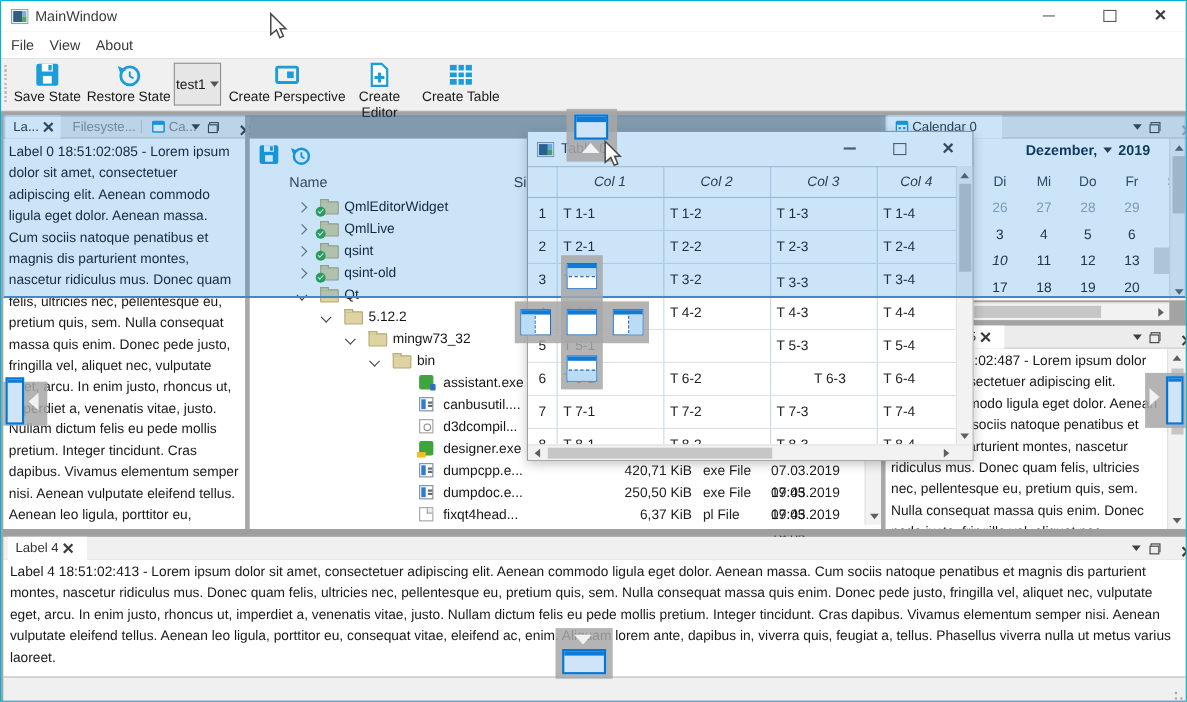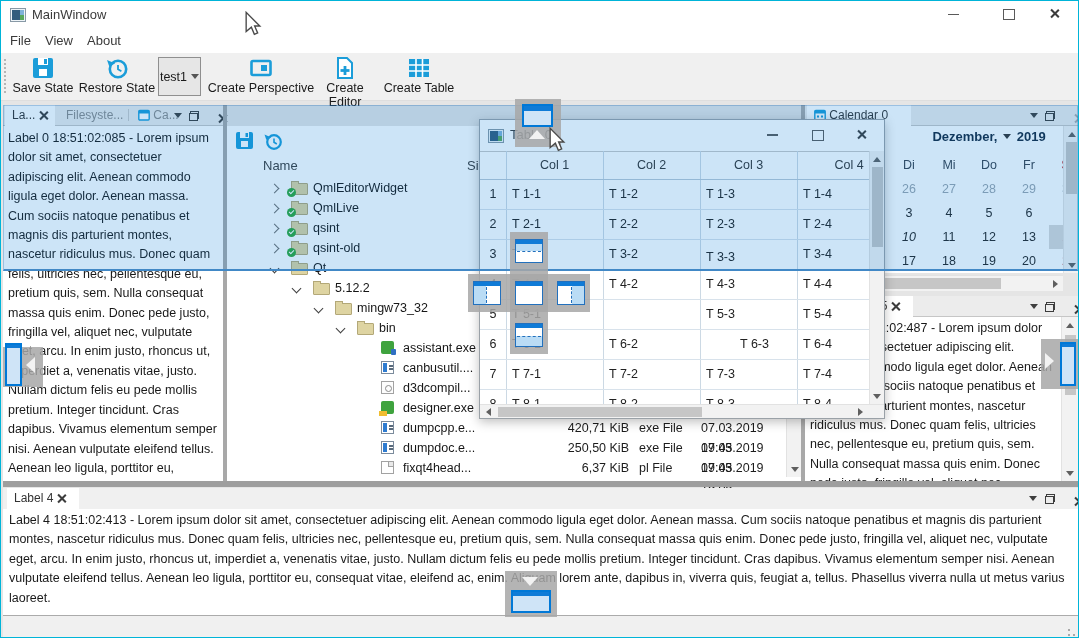--- a/index.html
+++ b/index.html
@@ -1,16 +1,16 @@
 <!DOCTYPE html>
 <html><head>
 <meta charset="utf-8">
 <style>
   html,body{margin:0;padding:0;background:#cfcfcf;font-family:"Liberation Sans",sans-serif;}
-  #win{position:relative;width:1079px;height:638px;background:#e5e5e5;border:1px solid #00b4d8;
+  #win{position:relative;width:1079px;height:638px;background:#a3a3a3;border:1px solid #00b4d8;
        box-sizing:border-box;overflow:hidden;font-size:12.5px;color:#222;}
   .abs{position:absolute;}
   .nw{white-space:nowrap;}
   
   .titlebar{left:0;top:0;width:100%;height:28px;background:#fff;}
   .wtitle{left:31px;top:0;line-height:28px;font-size:13px;color:#3a3a3a;}
   .wbtn{top:0;width:45px;height:27px;display:flex;align-items:center;justify-content:center;}
   .minbar{width:11px;height:1.5px;background:#5a5a5a;}
   .maxbox{width:10px;height:9px;border:1.3px solid #5a5a5a;}
   .menubar{left:0;top:28px;width:100%;height:24px;background:#fff;}
@@ -66,21 +66,21 @@
   .sbh{background:#f2f2f2;border-top:1px solid #e2e2e2;box-sizing:border-box;}
   .sbt{background:#c6c6c6;}
   .sba{position:absolute;display:flex;align-items:center;justify-content:center;}
   
   #float{left:478px;top:118px;width:406px;height:300px;background:#fff;border:1px solid #9aa1a7;
          box-sizing:border-box;z-index:40;box-shadow:0 3px 10px rgba(0,0,0,.25);}
   .fline-v{position:absolute;top:31px;height:253px;width:1px;background:#ccd9e4;}
   .fline-h{position:absolute;left:0;width:389px;height:1px;background:#d8e2eb;}
   .fcell{position:absolute;height:30px;line-height:30px;padding-left:6px;color:#222;box-sizing:border-box;white-space:nowrap;}
   .fnum{position:absolute;height:30px;line-height:30px;width:26px;text-align:center;color:#222;}
-  .fhdr{position:absolute;top:31px;height:28px;line-height:28px;text-align:center;color:#333;}
+  .fhdr{position:absolute;top:31px;height:28px;line-height:28px;text-align:center;color:#333;font-style:italic;}
   
   .calcell{position:absolute;width:40px;height:24px;line-height:24px;text-align:center;color:#262626;}
   .calday{position:absolute;width:40px;height:24px;line-height:24px;text-align:center;color:#39424e;}
   .red{color:#c43535;}
   .muted{color:#9aa5af;}
   .selcell{background:#d9d9d9;}
   
   #ovl{left:2px;top:104px;width:1075px;height:166px;background:rgba(0,122,215,.20);
        border:1px solid rgba(40,110,180,.30);border-bottom:2px solid #4188c6;box-sizing:border-box;z-index:60;}
   .dtile{position:absolute;background:rgba(167,167,167,.85);z-index:70;}
@@ -453,21 +453,21 @@
       <span class="fline-h" style="top:119px;"></span>
     <span class="fline-h" style="top:149px;"></span>
       <span class="fline-h" style="top:179px;"></span>
     <span class="fline-h" style="top:209px;"></span>
       <span class="fline-h" style="top:239px;"></span>
     <span class="fline-h" style="top:269px;"></span>
 
     <span class="fhdr" style="left:26px;width:97px;">Col 1</span>
     <span class="fhdr" style="left:123px;width:97px;">Col 2</span>
     <span class="fhdr" style="left:220px;width:97px;">Col 3</span>
-    <span class="fhdr" style="left:317px;width:72px;padding-left:16px;">Col 4</span>
+    <span class="fhdr" style="left:317px;width:72px;">Col 4</span>
 
     <span class="fnum" style="left:0;top:59px;">1</span>
       <span class="fcell" style="left:26px;top:59px;width:97px;">T 1-1</span>
       <span class="fcell" style="left:123px;top:59px;width:97px;">T 1-2</span>
       <span class="fcell" style="left:220px;top:59px;width:97px;">T 1-3</span>
       <span class="fcell" style="left:317px;top:59px;width:72px;">T 1-4</span>
     <span class="fnum" style="left:0;top:89px;">2</span>
       <span class="fcell" style="left:26px;top:89px;width:97px;">T 2-1</span>
       <span class="fcell" style="left:123px;top:89px;width:97px;">T 2-2</span>
       <span class="fcell" style="left:220px;top:89px;width:97px;">T 2-3</span>

